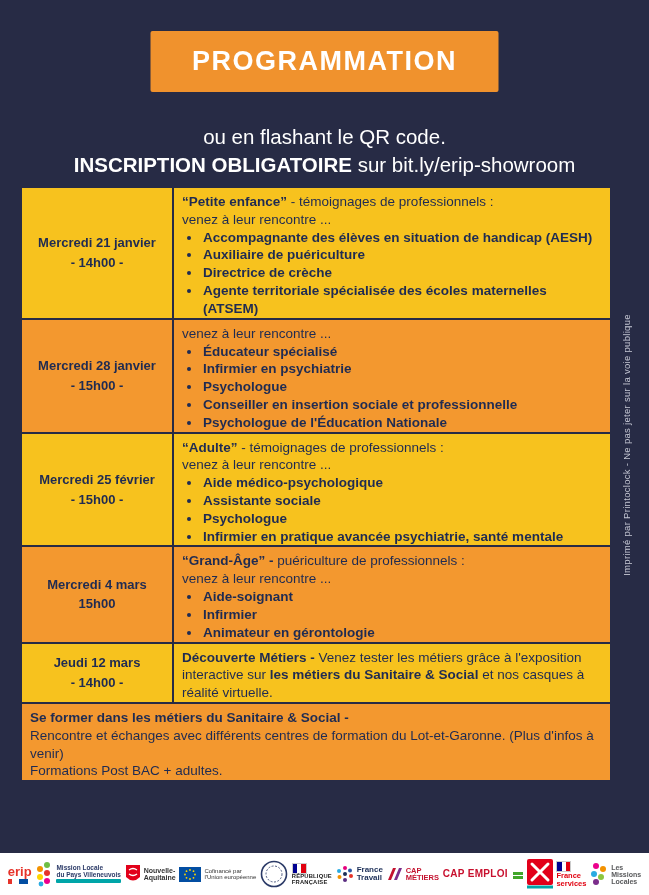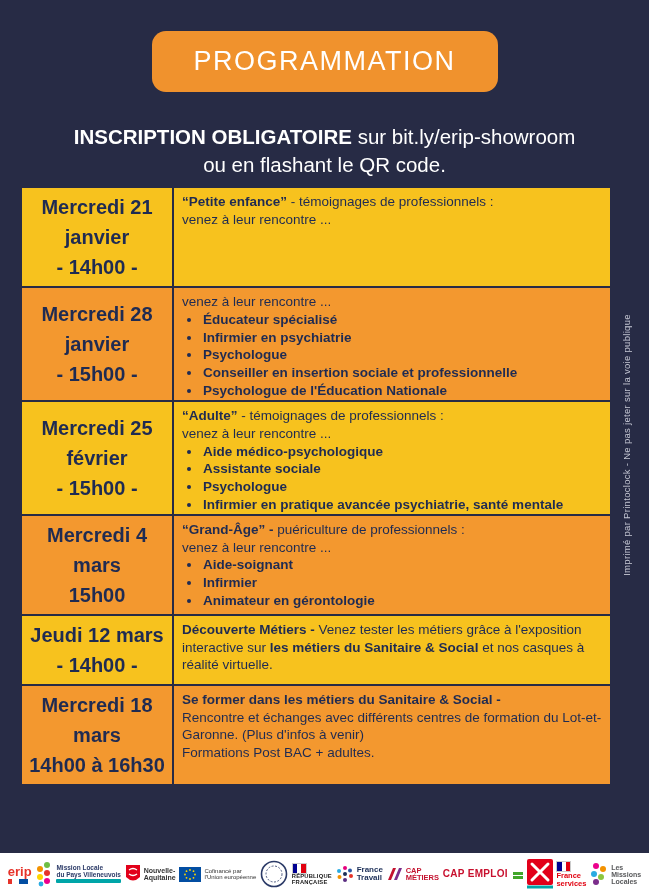--- a/index.html
+++ b/index.html
@@ -1,32 +1,32 @@
 <!DOCTYPE html>
 <html><head>
 <meta charset="utf-8">
 <style>
   html,body{margin:0;padding:0;}
   .poster{position:relative;width:649px;height:895px;background:#272B45;overflow:hidden;
           font-family:"Liberation Sans",sans-serif;}
   
   .title-btn{position:absolute;left:50%;top:31px;transform:translateX(-50%);
-             background:#F0922D;color:#fff;font-weight:normal;font-size:27px;
-             letter-spacing:1.5px;padding:15px 42px;border-radius:14px;white-space:nowrap;}
+             background:#F0922D;color:#fff;font-weight:bold;font-size:27px;
+             letter-spacing:1.5px;padding:15px 42px;border-radius:2px;white-space:nowrap;}
   .subtitle{position:absolute;top:123px;left:0;width:100%;text-align:center;color:#fff;
             font-size:20.5px;line-height:1.35;}
   .subtitle .b{font-weight:bold;}
   
   .schedule{position:absolute;left:22px;top:188px;width:588px;display:flex;
             flex-direction:column;gap:2px;}
   .row{display:flex;gap:2px;}
   .yellow{background:#F7C21E;}
   .orange{background:#F3982F;}
   .cell-date{flex:0 0 146px;display:flex;flex-direction:column;justify-content:center;
-             align-items:center;text-align:center;font-weight:bold;font-size:20px;
+             align-items:center;text-align:center;font-weight:bold;font-size:13px;
              color:#1F2B52;line-height:1.5;padding:4px 2px;}
   .cell-content{flex:1;padding:5px 6px 0 8px;font-size:13.5px;color:#1F2B52;line-height:1.32;}
   .cell-content .b{font-weight:bold;}
   ul.bullets{margin:0;padding-left:20px;font-weight:bold;}
   ul.bullets li{margin:0;padding-left:1px;}
   
   .vertical-note{position:absolute;left:626px;top:445px;
                  transform:translate(-50%,-50%) rotate(-90deg);white-space:nowrap;
                  color:#C6C8D4;font-size:9.5px;letter-spacing:.3px;}
   
@@ -53,33 +53,39 @@
   .mloc-txt{font-size:7px;font-weight:bold;color:#58595B;}
 </style>
 </head>
 <body>
 
 <div class="poster">
 
   <div class="title-btn">PROGRAMMATION</div>
 
   <div class="subtitle">
+    <div>ou en flashant le QR code.</div>
     <div><span class="b">INSCRIPTION OBLIGATOIRE</span><span> sur bit.ly/erip-showroom</span></div>
-    <div>ou en flashant le QR code.</div>
   </div>
 
   <div class="schedule">
       <div class="row">
         <div class="cell-date yellow">
           <div>Mercredi 21 janvier</div>
           <div>- 14h00 -</div>
         </div>
         <div class="cell-content yellow">
           <div><span class="b">“Petite enfance”</span><span> - témoignages de professionnels :</span></div>
           <div>venez à leur rencontre ...</div>
+          <ul class="bullets">
+            <li>Accompagnante des élèves en situation de handicap (AESH)</li>
+            <li>Auxiliaire de puériculture</li>
+            <li>Directrice de crèche</li>
+            <li>Agente territoriale spécialisée des écoles maternelles (ATSEM)</li>
+          </ul>
         </div>
       </div>
       <div class="row">
         <div class="cell-date orange">
           <div>Mercredi 28 janvier</div>
           <div>- 15h00 -</div>
         </div>
         <div class="cell-content orange">
           <div>venez à leur rencontre ...</div>
           <ul class="bullets">
@@ -125,24 +131,20 @@
       <div class="row">
         <div class="cell-date yellow">
           <div>Jeudi 12 mars</div>
           <div>- 14h00 -</div>
         </div>
         <div class="cell-content yellow">
           <div><span class="b">Découverte Métiers -</span><span> Venez tester les métiers grâce à l'exposition interactive sur </span><span class="b">les métiers du Sanitaire &amp; Social</span><span> et nos casques à réalité virtuelle.</span></div>
         </div>
       </div>
       <div class="row">
-        <div class="cell-date orange">
-          <div>Mercredi 18 mars</div>
-          <div>14h00 à 16h30</div>
-        </div>
         <div class="cell-content orange">
           <div><span class="b">Se former dans les métiers du Sanitaire &amp; Social -</span><br><span>Rencontre et échanges avec différents centres de formation du Lot-et-Garonne. (Plus d'infos à venir)</span><br><span>Formations Post BAC + adultes.</span></div>
         </div>
       </div>
     </div>
 
   <div class="vertical-note">Imprimé par Printoclock - Ne pas jeter sur la voie publique</div>
 
   <div class="footer">
 

